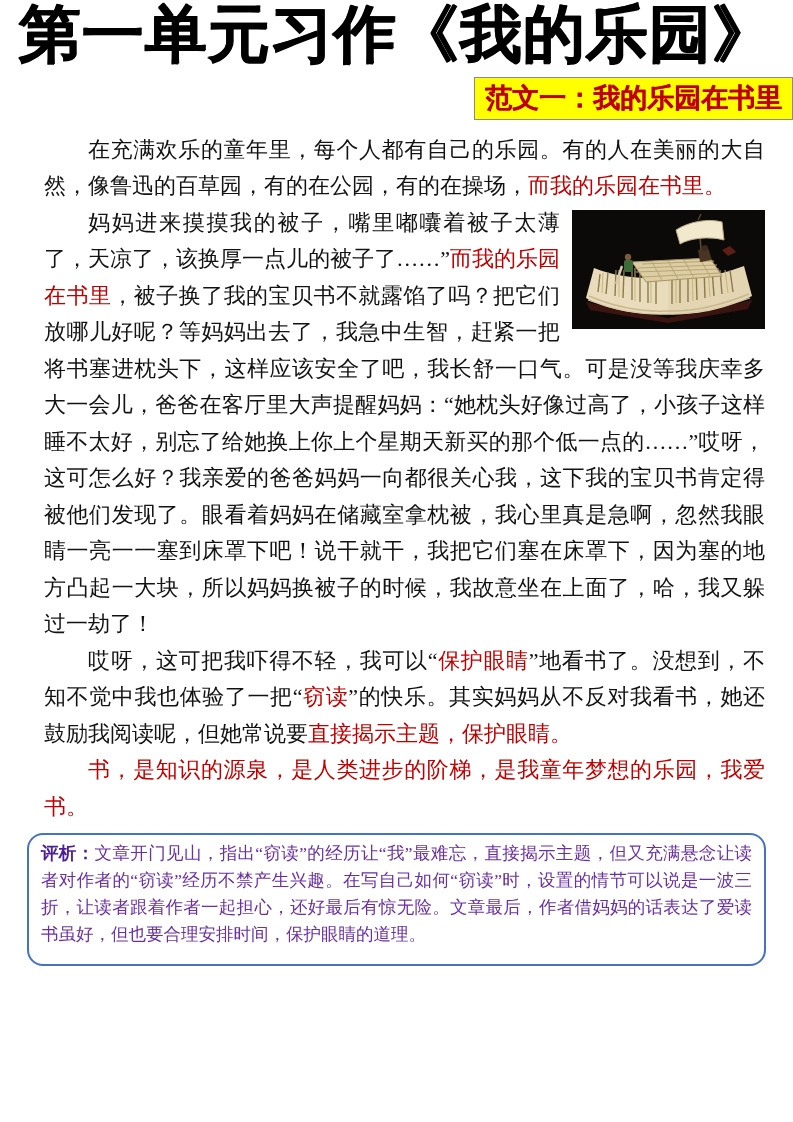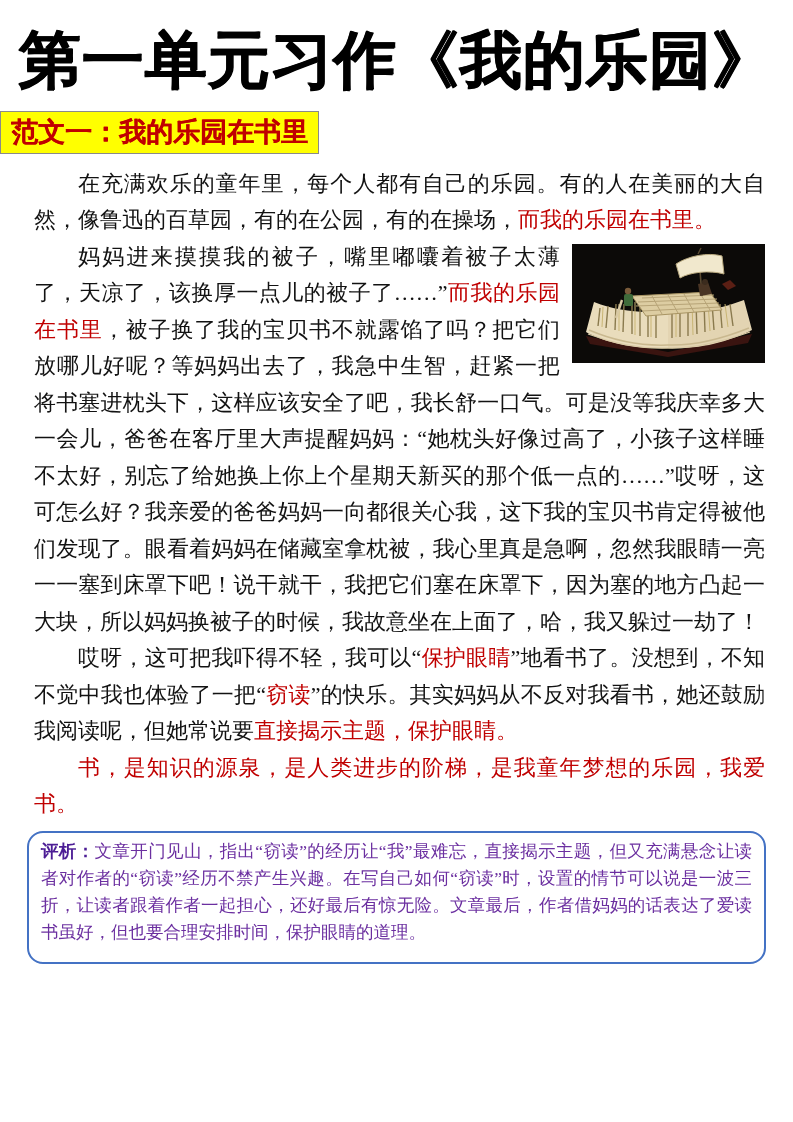--- a/index.html
+++ b/index.html
@@ -7,44 +7,43 @@
     position: relative;
     width: 793px;
     height: 1122px;
     margin: 0 auto;
     background: #ffffff;
     overflow: hidden;
     font-family: "Liberation Serif", "DejaVu Serif", serif;
   }
   .doc-title {
     margin: 0;
-    padding-top: 26px;
     text-align: center;
     font-size: 62px;
     line-height: 1.12;
     font-weight: 900;
     color: #000000;
     letter-spacing: 1px;
     text-shadow: 1px 0 0 #000, 0 1px 0 #000;
     white-space: nowrap;
   }
-  .subtitle-row { text-align: left; margin-top: 16px; }
+  .subtitle-row { text-align: right; margin-top: 8px; }
   .subtitle {
     display: inline-block;
     background: #ffff00;
     color: #c00000;
     font-weight: bold;
     font-size: 27px;
     line-height: 1.35;
     padding: 2px 10px;
     border: 1px solid #8a8a8a;
     text-shadow: 0.5px 0 0 #c00000;
   }
   .content {
-    margin: 12px 28px 0 34px;
+    margin: 12px 28px 0 44px;
     font-size: 22px;
     line-height: 36.5px;
     color: #121212;
     text-align: justify;
   }
   .content p { margin: 0; text-indent: 2em; }
   .run-red { color: #c00000; }
   .photo-float {
     float: right;
     width: 193px;

